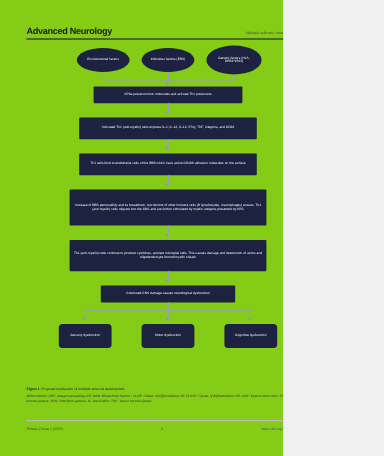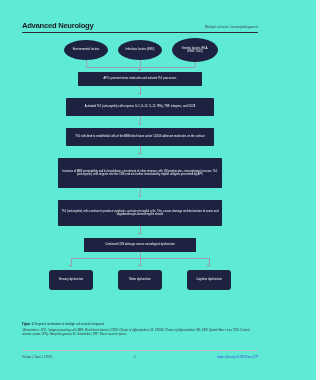--- a/index.html
+++ b/index.html
@@ -5,23 +5,23 @@
   html, body {
     margin: 0;
     padding: 0;
     background: #f0f0f0;
   }
   body {
     font-family: "Liberation Sans", sans-serif;
   }
   .page {
     position: relative;
-    width: 316px;
+    width: 236px;
     height: 380px;
-    background: #5eead4;
+    background: #84cc16;
     overflow: hidden;
     box-sizing: border-box;
   }
 
   
   .header {
     position: absolute;
     left: 22px;
     top: 22px;
     width: 236px;

